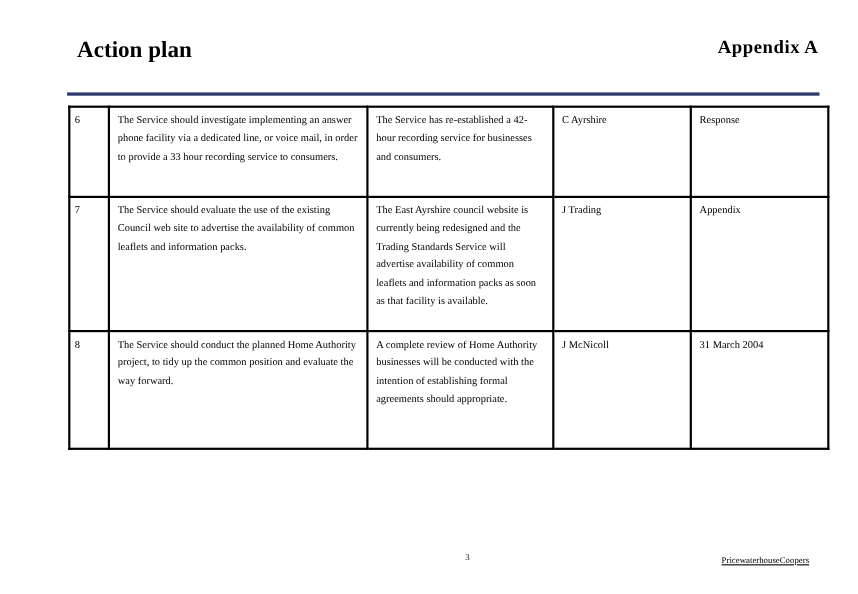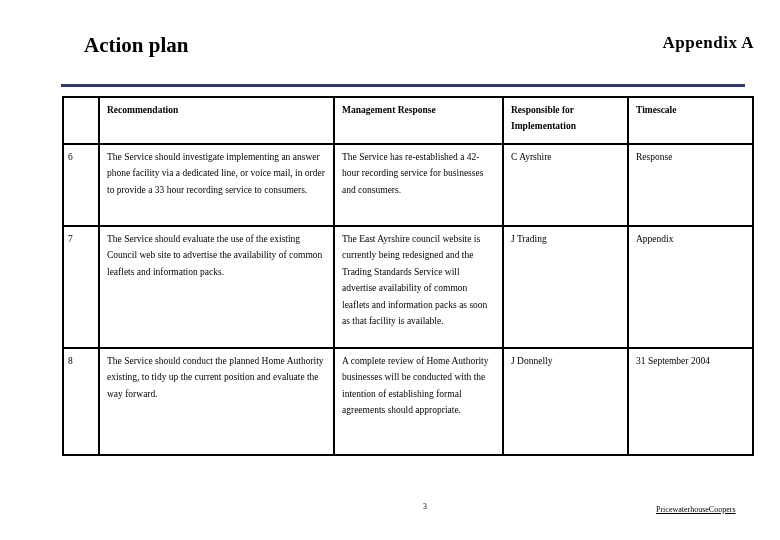--- a/index.html
+++ b/index.html
@@ -1,21 +1,21 @@
 <!DOCTYPE html>
 <html><head>
 <meta charset="utf-8">
 <style>
   html, body { margin: 0; padding: 0; }
   body {
     width: 780px; height: 540px; background: #ffffff; position: relative; overflow: hidden;
     font-family: "Liberation Serif", "DejaVu Serif", serif; color: #000;
   }
-  .title { position: absolute; left: 70px; top: 33px; font-size: 21px; font-weight: bold; margin-left: 14px; }
-  .appendix { position: absolute; right: 26px; top: 33px; font-size: 17px; font-weight: bold; letter-spacing: 0.5px; margin-left: 48px; }
+  .title { position: absolute; left: 70px; top: 33px; font-size: 21px; font-weight: bold; }
+  .appendix { position: absolute; right: 36px; top: 33px; font-size: 17px; font-weight: bold; letter-spacing: 0.5px; margin-left: 48px; }
   .rule { position: absolute; left: 61px; top: 84px; width: 684px; height: 3px; background: #2e3a6b; }
   table.plan {
     position: absolute; left: 62px; top: 96px; width: 690px; border-collapse: collapse;
     font-size: 9.5px; line-height: 16.4px; table-layout: fixed;
   }
   table.plan td, table.plan th {
     border: 2px solid #000; vertical-align: top; text-align: left; padding: 4px 6px 0 7px;
   }
   table.plan th { font-weight: bold; height: 41px; }
   .row6 td { height: 76px; }
@@ -34,45 +34,38 @@
 
 <table class="plan">
   <colgroup>
     <col style="width:36px">
       <col style="width:235px">
       <col style="width:169px">
       <col style="width:125px">
       <col style="width:125px">
   </colgroup>
   <tbody>
-      <tr>
-    <th></th>
-    <th>Recommendation</th>
-    <th>Management Response</th>
-    <th>Responsible for Implementation</th>
-    <th>Timescale</th>
-  </tr>
   <tr class="row6">
     <td class="num">6</td>
     <td>The Service should investigate implementing an answer phone facility via a dedicated line, or voice mail, in order to provide a 33 hour recording service to consumers.</td>
     <td>The Service has re-established a 42-hour recording service for businesses and consumers.</td>
     <td>C Ayrshire</td>
     <td>Response</td>
   </tr>
   <tr class="row7">
     <td class="num">7</td>
     <td>The Service should evaluate the use of the existing Council web site to advertise the availability of common leaflets and information packs.</td>
     <td>The East Ayrshire council website is currently being redesigned and the Trading Standards Service will advertise availability of common leaflets and information packs as soon as that facility is available.</td>
     <td>J Trading</td>
     <td>Appendix</td>
   </tr>
   <tr class="row8">
     <td class="num">8</td>
-    <td>The Service should conduct the planned Home Authority existing, to tidy up the current position and evaluate the way forward.</td>
+    <td>The Service should conduct the planned Home Authority project, to tidy up the common position and evaluate the way forward.</td>
     <td>A complete review of Home Authority businesses will be conducted with the intention of establishing formal agreements should appropriate.</td>
-    <td>J Donnelly</td>
-    <td>31 September 2004</td>
+    <td>J McNicoll</td>
+    <td>31 March 2004</td>
   </tr>
 </tbody>
   </table>
 
 <div class="pagenum">3</div>
 <div class="footer">PricewaterhouseCoopers</div>
 
 </body></html>

